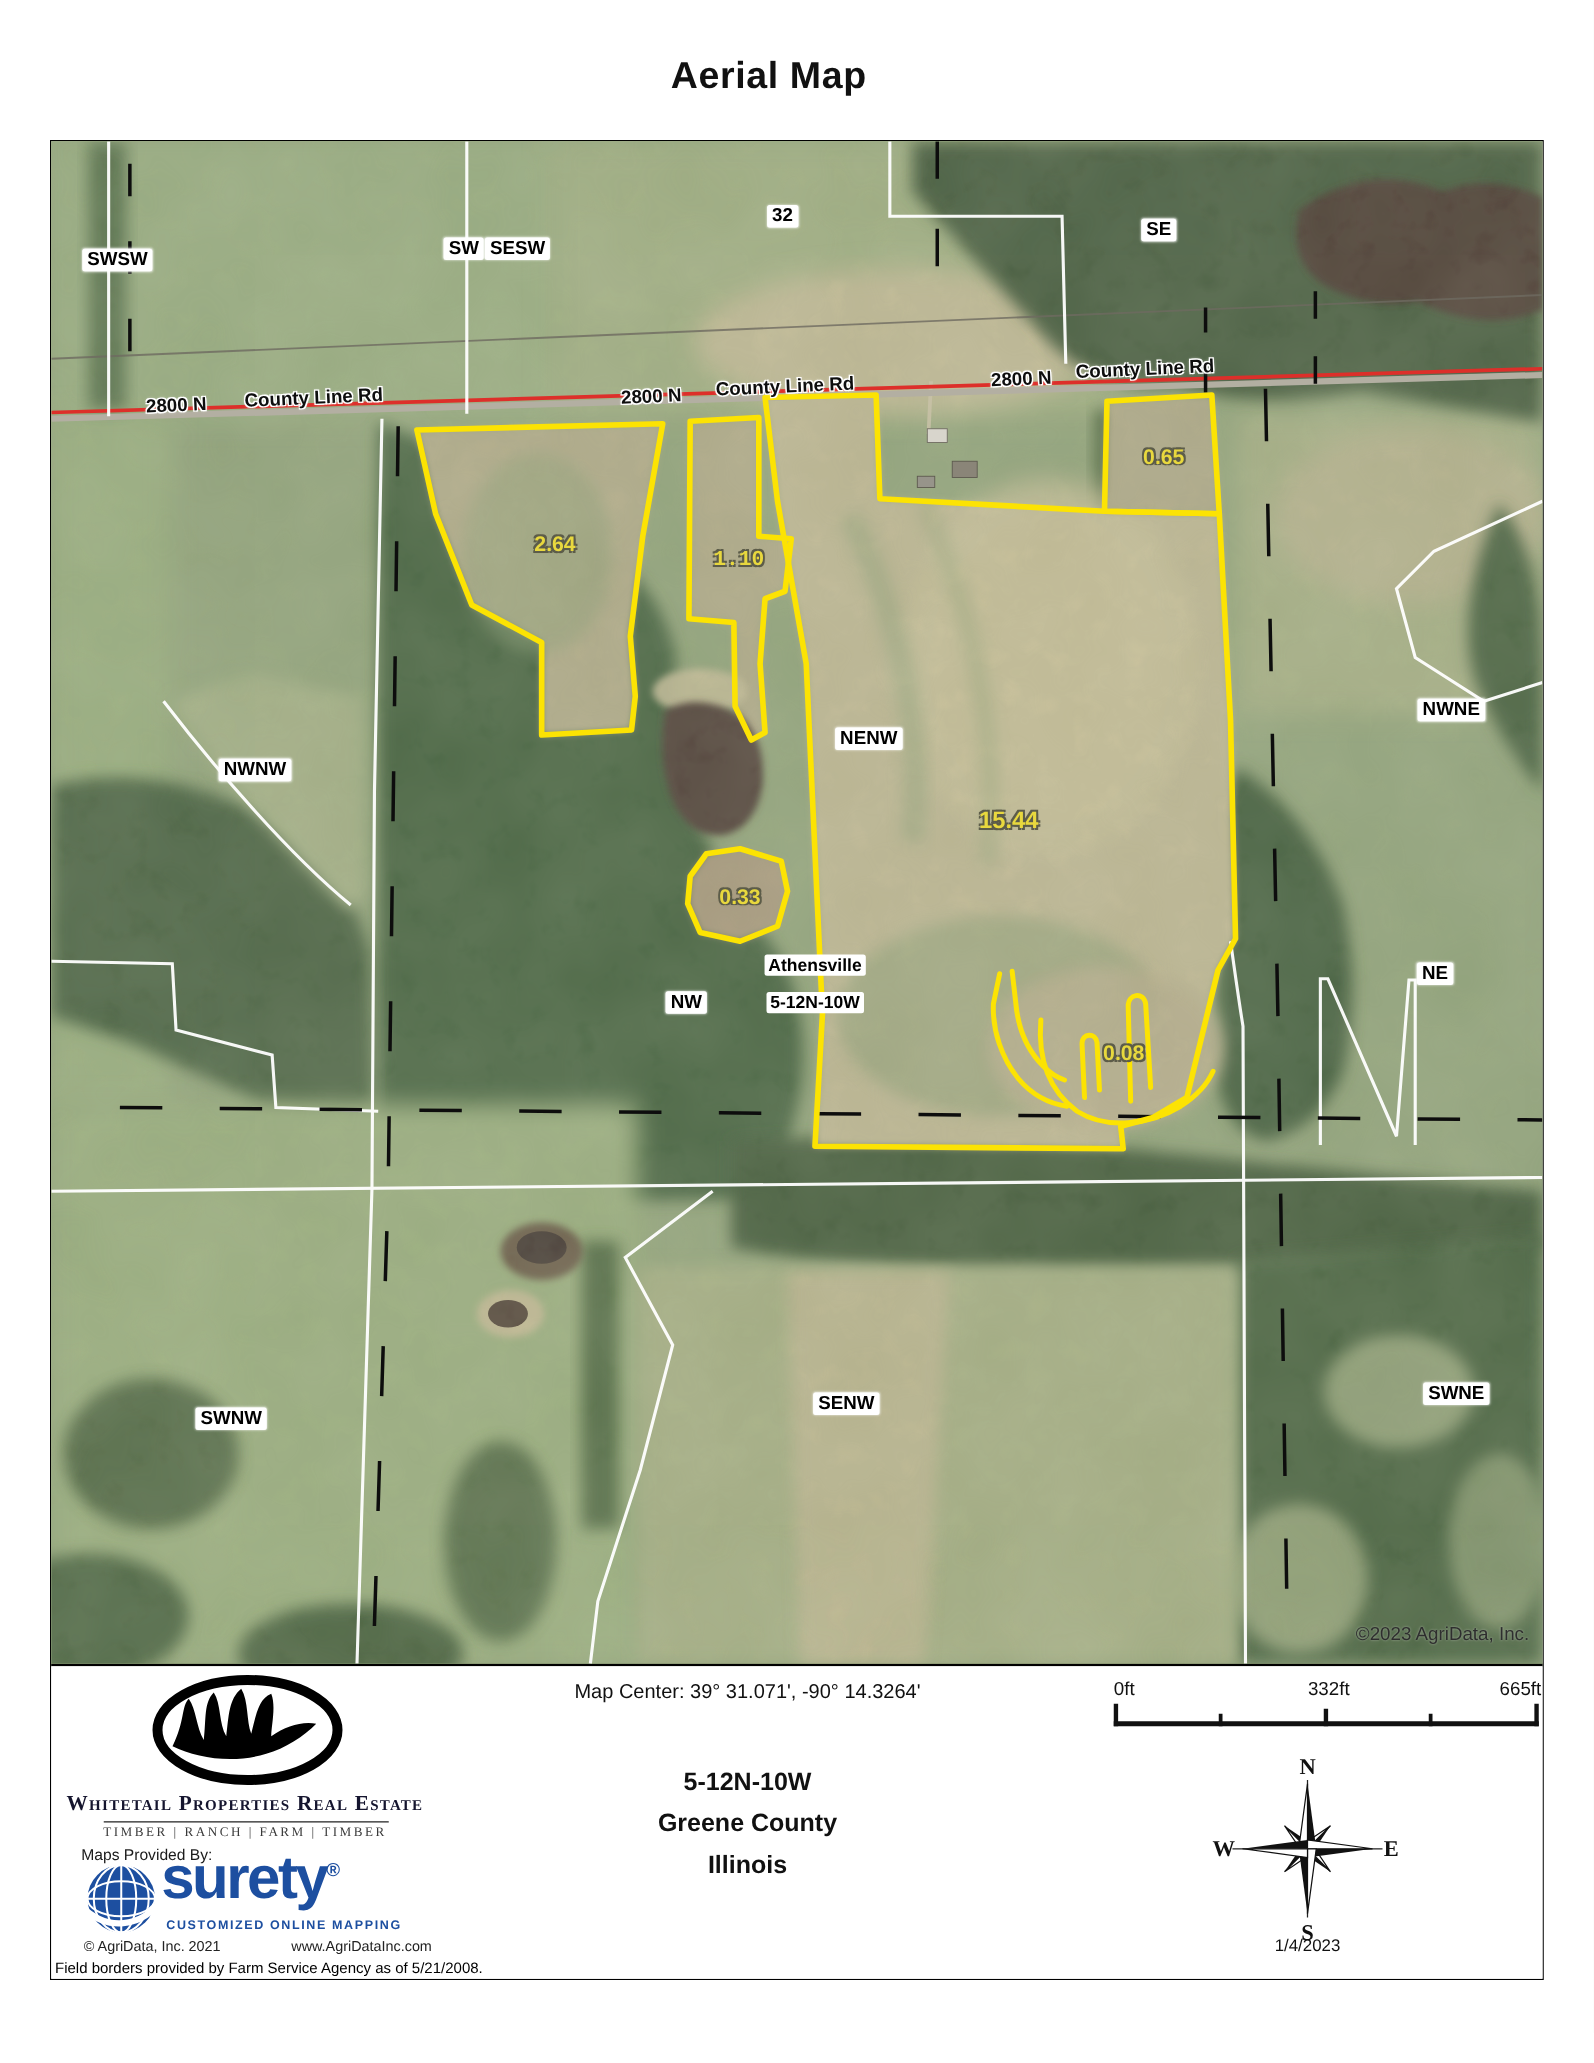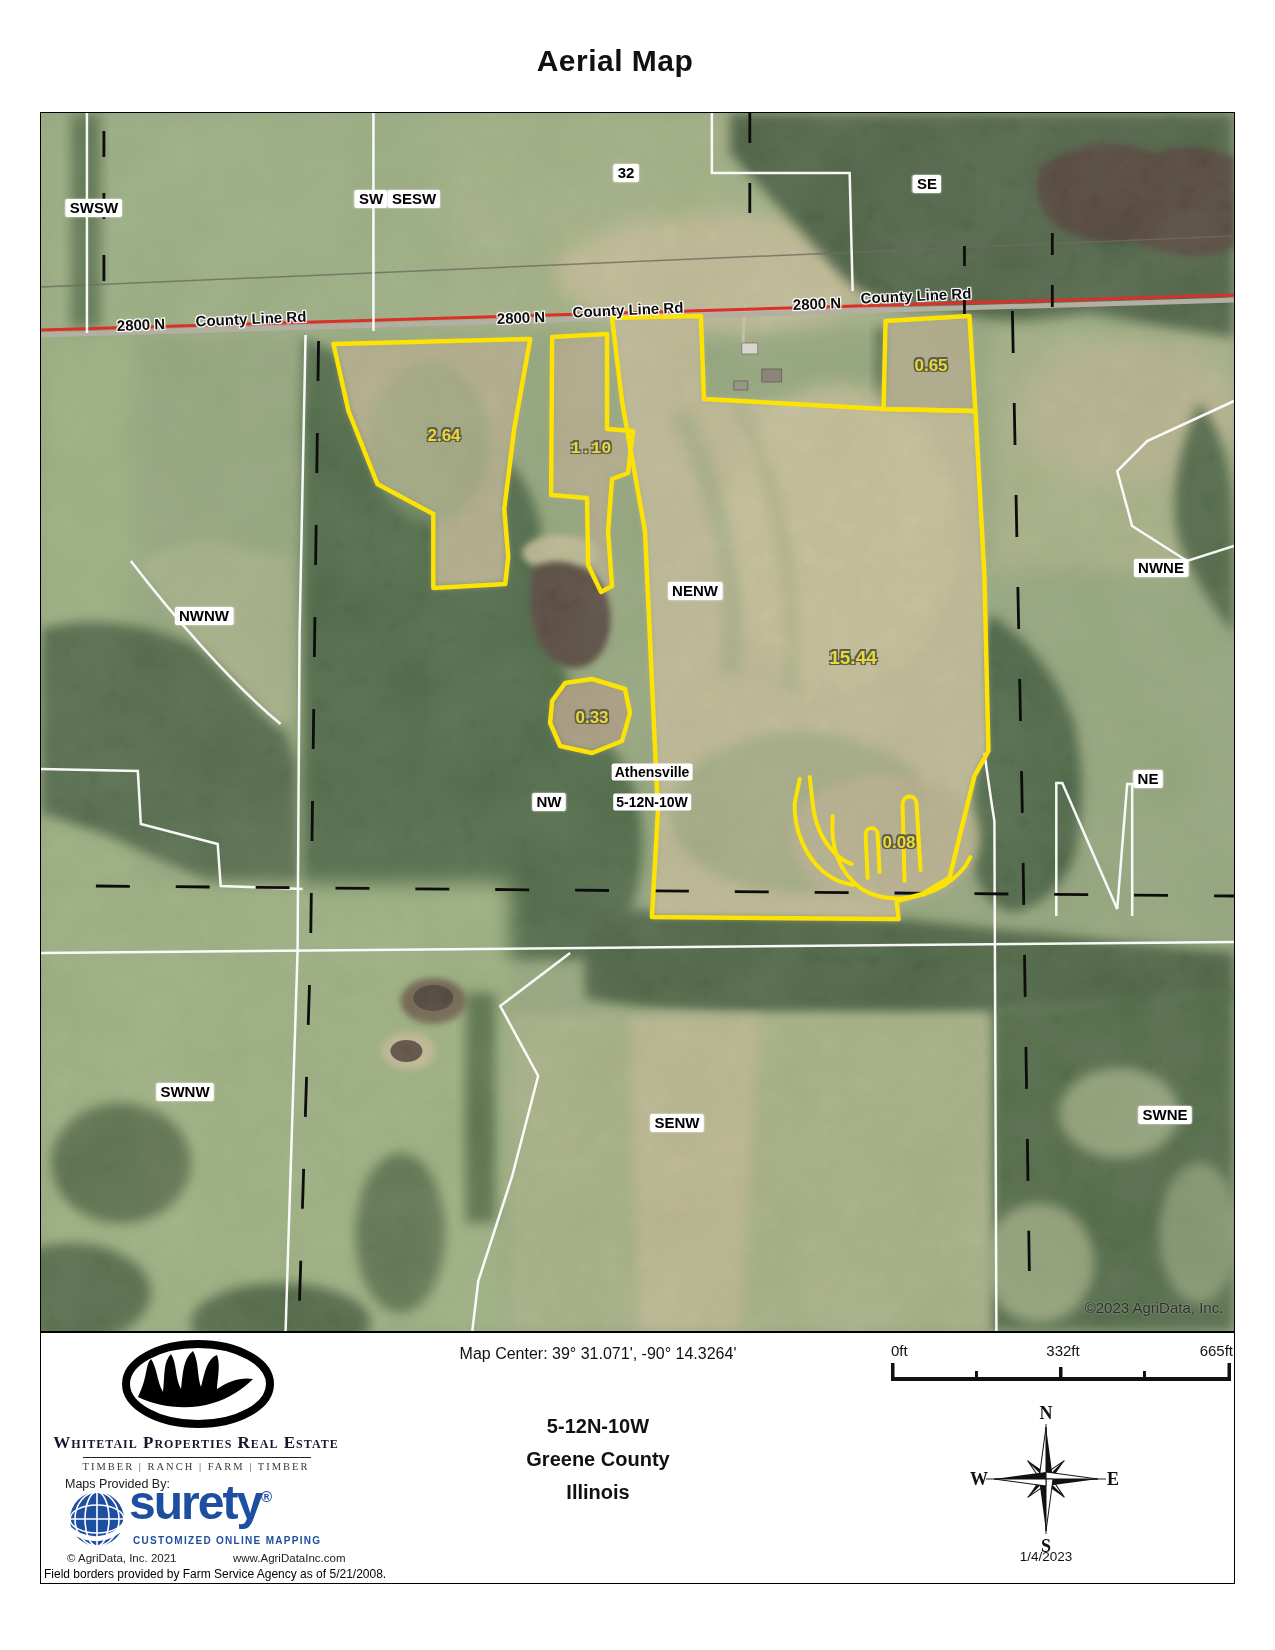--- a/index.html
+++ b/index.html
@@ -200,35 +200,35 @@
     <div class="map-label section" style="left: 53px; top: 95px; transform: translate(-50%, -50%);">SWSW</div>
         <div class="map-label section" style="left: 330px; top: 86px; transform: translate(-50%, -50%);">SW</div>
         <div class="map-label section" style="left: 373px; top: 86px; transform: translate(-50%, -50%);">SESW</div>
         <div class="map-label section" style="left: 585px; top: 60px; transform: translate(-50%, -50%);">32</div>
         <div class="map-label section" style="left: 886px; top: 71px; transform: translate(-50%, -50%);">SE</div>
         <div class="map-label section" style="left: 163px; top: 503px; transform: translate(-50%, -50%);">NWNW</div>
         <div class="map-label section" style="left: 654px; top: 478px; transform: translate(-50%, -50%);">NENW</div>
         <div class="map-label section" style="left: 1120px; top: 455px; transform: translate(-50%, -50%);">NWNE</div>
         <div class="map-label section" style="left: 508px; top: 689px; transform: translate(-50%, -50%);">NW</div>
         <div class="map-label section" style="left: 1107px; top: 666px; transform: translate(-50%, -50%);">NE</div>
-        <div class="map-label section" style="left: 144px; top: 979px; transform: translate(-50%, -50%);">SWNW</div>
+        <div class="map-label section" style="left: 144px; top: 1022px; transform: translate(-50%, -50%);">SWNW</div>
         <div class="map-label section" style="left: 636px; top: 1010px; transform: translate(-50%, -50%);">SENW</div>
         <div class="map-label section" style="left: 1124px; top: 1002px; transform: translate(-50%, -50%);">SWNE</div>
         <div class="map-label place" style="left: 611px; top: 659px; transform: translate(-50%, -50%);">Athensville</div>
         <div class="map-label place" style="left: 611px; top: 689px; transform: translate(-50%, -50%);">5-12N-10W</div>
         <div class="map-label road" style="left: 100px; top: 212px; transform: translate(-50%, -50%) rotate(-2.5deg);">2800 N</div>
         <div class="map-label road" style="left: 210px; top: 206px; transform: translate(-50%, -50%) rotate(-2.5deg);">County Line Rd</div>
         <div class="map-label road" style="left: 480px; top: 205px; transform: translate(-50%, -50%) rotate(-2.5deg);">2800 N</div>
         <div class="map-label road" style="left: 587px; top: 197px; transform: translate(-50%, -50%) rotate(-2.5deg);">County Line Rd</div>
         <div class="map-label road" style="left: 776px; top: 191px; transform: translate(-50%, -50%) rotate(-2.5deg);">2800 N</div>
         <div class="map-label road" style="left: 875px; top: 183px; transform: translate(-50%, -50%) rotate(-2.5deg);">County Line Rd</div>
         <div class="map-label area" style="left: 403px; top: 323px; transform: translate(-50%, -50%);">2.64</div>
         <div class="map-label area" style="left: 550px; top: 336px; transform: translate(-50%, -50%); font-family: Liberation Mono, monospace;">1.10</div>
         <div class="map-label area" style="left: 890px; top: 253px; transform: translate(-50%, -50%);">0.65</div>
-        <div class="map-label area area-big" style="left: 812px; top: 545px; transform: translate(-50%, -50%);">15.44</div>
+        <div class="map-label area area-big" style="left: 766px; top: 545px; transform: translate(-50%, -50%);">15.44</div>
         <div class="map-label area" style="left: 551px; top: 605px; transform: translate(-50%, -50%);">0.33</div>
         <div class="map-label area" style="left: 858px; top: 730px; transform: translate(-50%, -50%);">0.08</div>
         <div class="map-label copyright" style="left: 1113px; top: 1195px; transform: translate(-50%, -50%);">©2023 AgriData, Inc.</div>
       </div>
 
     <div class="footer">
 
       <svg class="antler" width="170" height="94" viewBox="0 0 170 94" style="position:absolute;left:72px;top:4px;">
         <ellipse cx="85" cy="47" rx="72" ry="40" fill="none" stroke="#000" stroke-width="8"></ellipse>
         <path fill="#000" d="M25,60 C35,40 32,28 38,22 C44,30 44,45 50,55 C52,38 50,25 58,17

